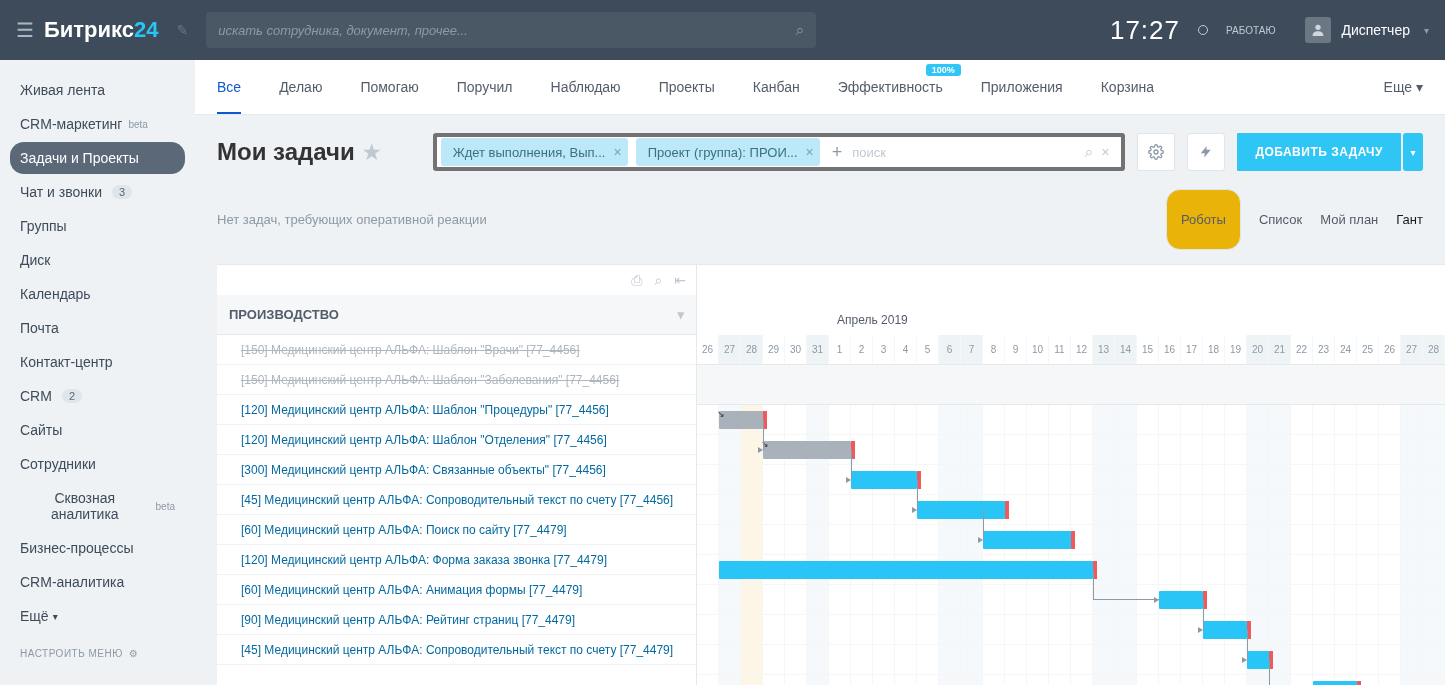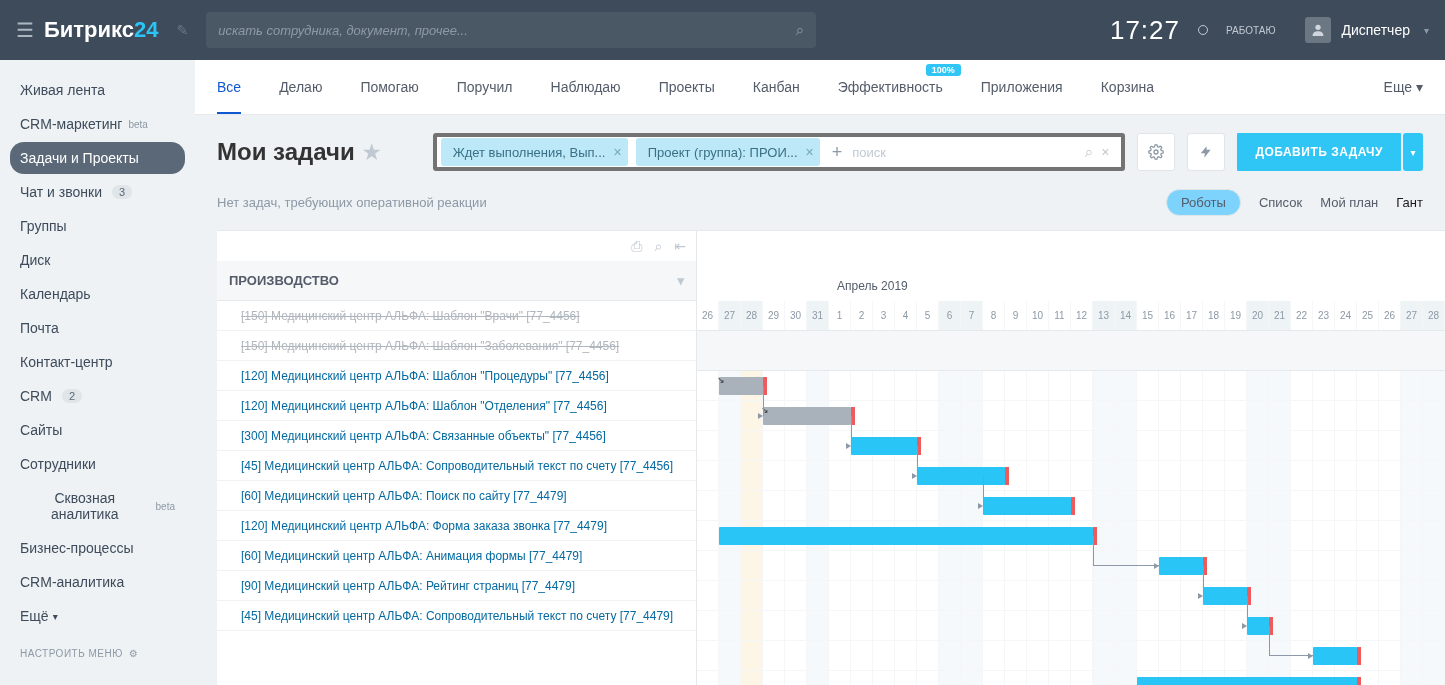--- a/index.html
+++ b/index.html
@@ -51,21 +51,21 @@
 .filter-bar input::placeholder { color: #c0c9d2; }
 .filter-bar .search-i { color: #c0c9d2; margin: 0 8px; font-size:15px; cursor:pointer;}
 .filter-bar .clear { color: #c0c9d2; margin-right: 8px; cursor:pointer; font-size:14px;}
 .toolbar .icon-btn { width: 38px; height: 38px; background: #fff; border: 1px solid #dfe5e9; border-radius: 3px; display: flex; align-items: center; justify-content: center; color: #8d99a6; cursor: pointer; font-size:15px;}
 .toolbar .add-task { height: 38px; background: #2fc6f6; color: #fff; border: none; border-radius: 1px; padding: 0 18px; font-size: 12px; font-weight: 600; letter-spacing: 0.5px; cursor: pointer; display:flex; align-items:center;}
 .toolbar .add-drop { width: 20px; height: 38px; background: #2fc6f6; border:none; border-radius: 3px; margin-left:-10px; color:#fff; cursor:pointer; display:flex; align-items:center; justify-content:center; font-size:10px;}
 
 .subbar { padding: 8px 22px 14px; display: flex; align-items: center; }
 .subbar .note { color: #8d99a6; font-size: 13px; }
 .subbar .right { margin-left: auto; display: flex; align-items: center; gap: 18px; font-size: 13px; color: #545c6a; }
-.subbar .right .robot-btn { background: #7dd3fc; border: 1px solid #dfe5e9; border-radius: 14px; padding: 5px 14px; cursor: pointer; font-size:13px; color:#545c6a;text-align:right;}
+.subbar .right .robot-btn { background: #eab308; border: 1px solid #dfe5e9; border-radius: 14px; padding: 22px 14px; cursor: pointer; font-size:13px; color:#545c6a;text-align:right;}
 .subbar .right span { cursor: pointer; }
 .subbar .right .active-view { color: #1a1a1a; font-weight: 500; }
 
 .gantt { flex: 1; background: #fff; display: flex; overflow: hidden; border-top: 1px solid #e5e9ec; margin: 0 0 0 22px;}
 
 .gantt-left { width: 480px; border-right: 1px solid #e5e9ec; display: flex; flex-direction: column; overflow:hidden;}
 .gantt-left .gl-header { height: 30px; display: flex; align-items: center; justify-content: flex-end; padding: 0 10px; gap: 12px; color: #c0c9d2; font-size:14px;}
 .gantt-left .gl-header span{cursor:pointer;}
 .gantt-left .gl-title { height: 30px; font-size: 13px; color: #545c6a; padding: 0 12px; display: flex; align-items: center; font-weight:500; border-bottom:1px solid #e5e9ec;}
 .gantt-left .group-row { height: 40px; background: #f5f7f8; display: flex; align-items: center; padding: 0 12px; font-size: 13px; font-weight: 600; color: #545c6a; border-bottom: 1px solid #e5e9ec; justify-content:space-between;}

